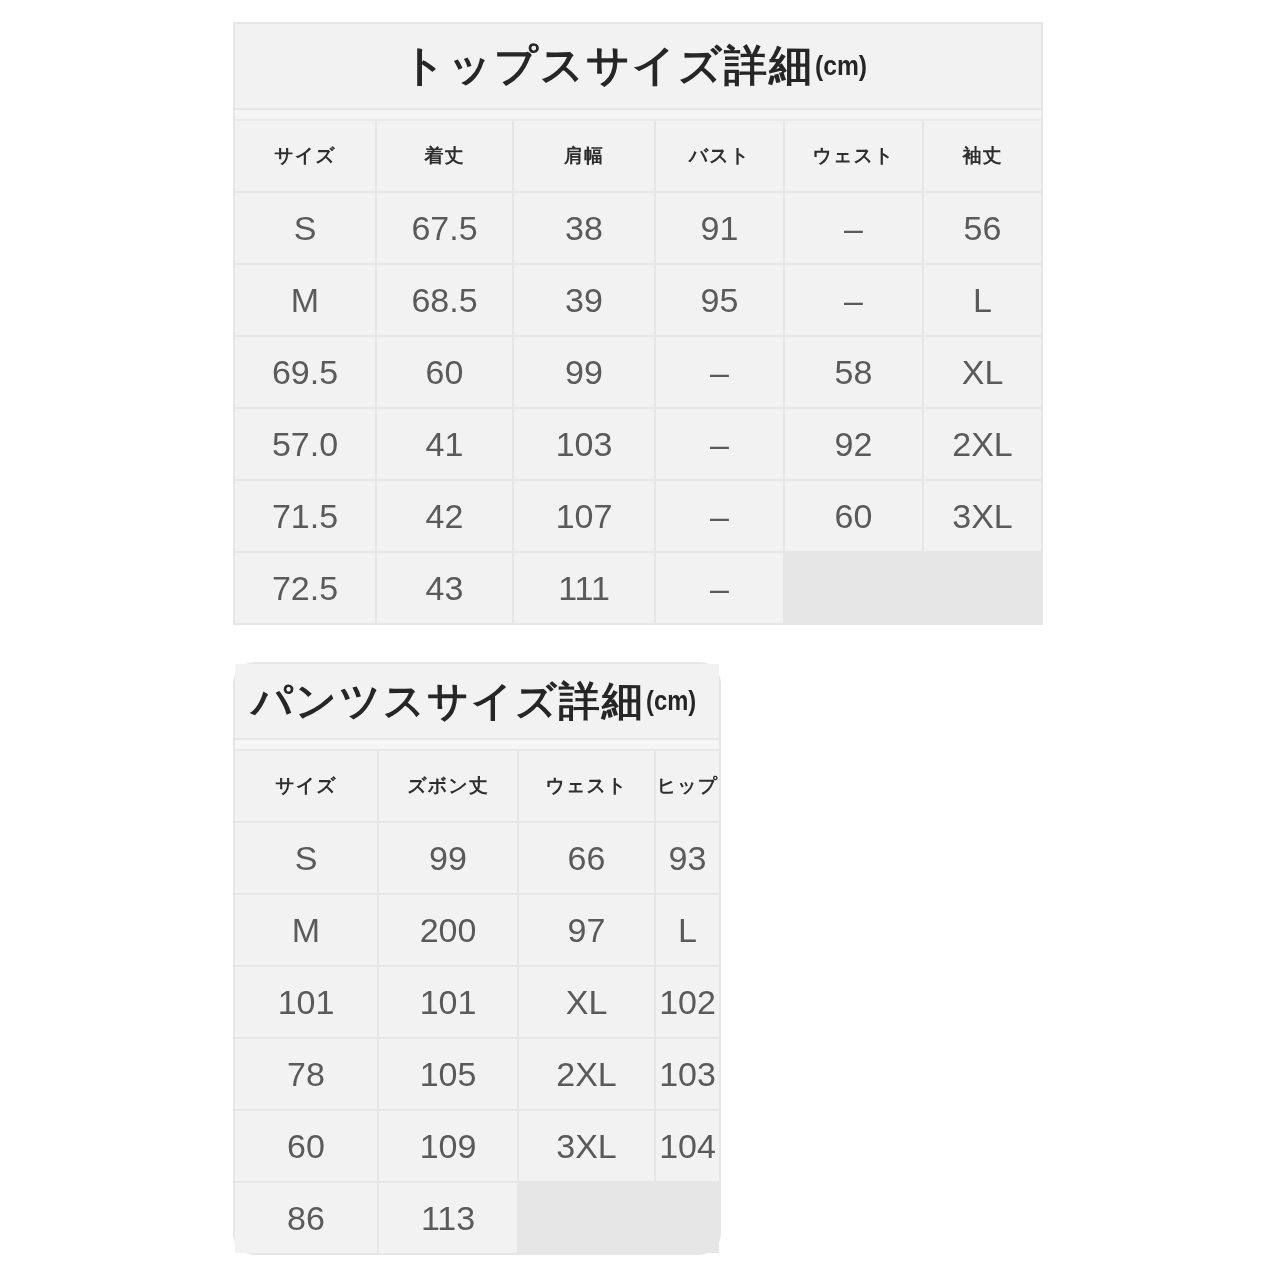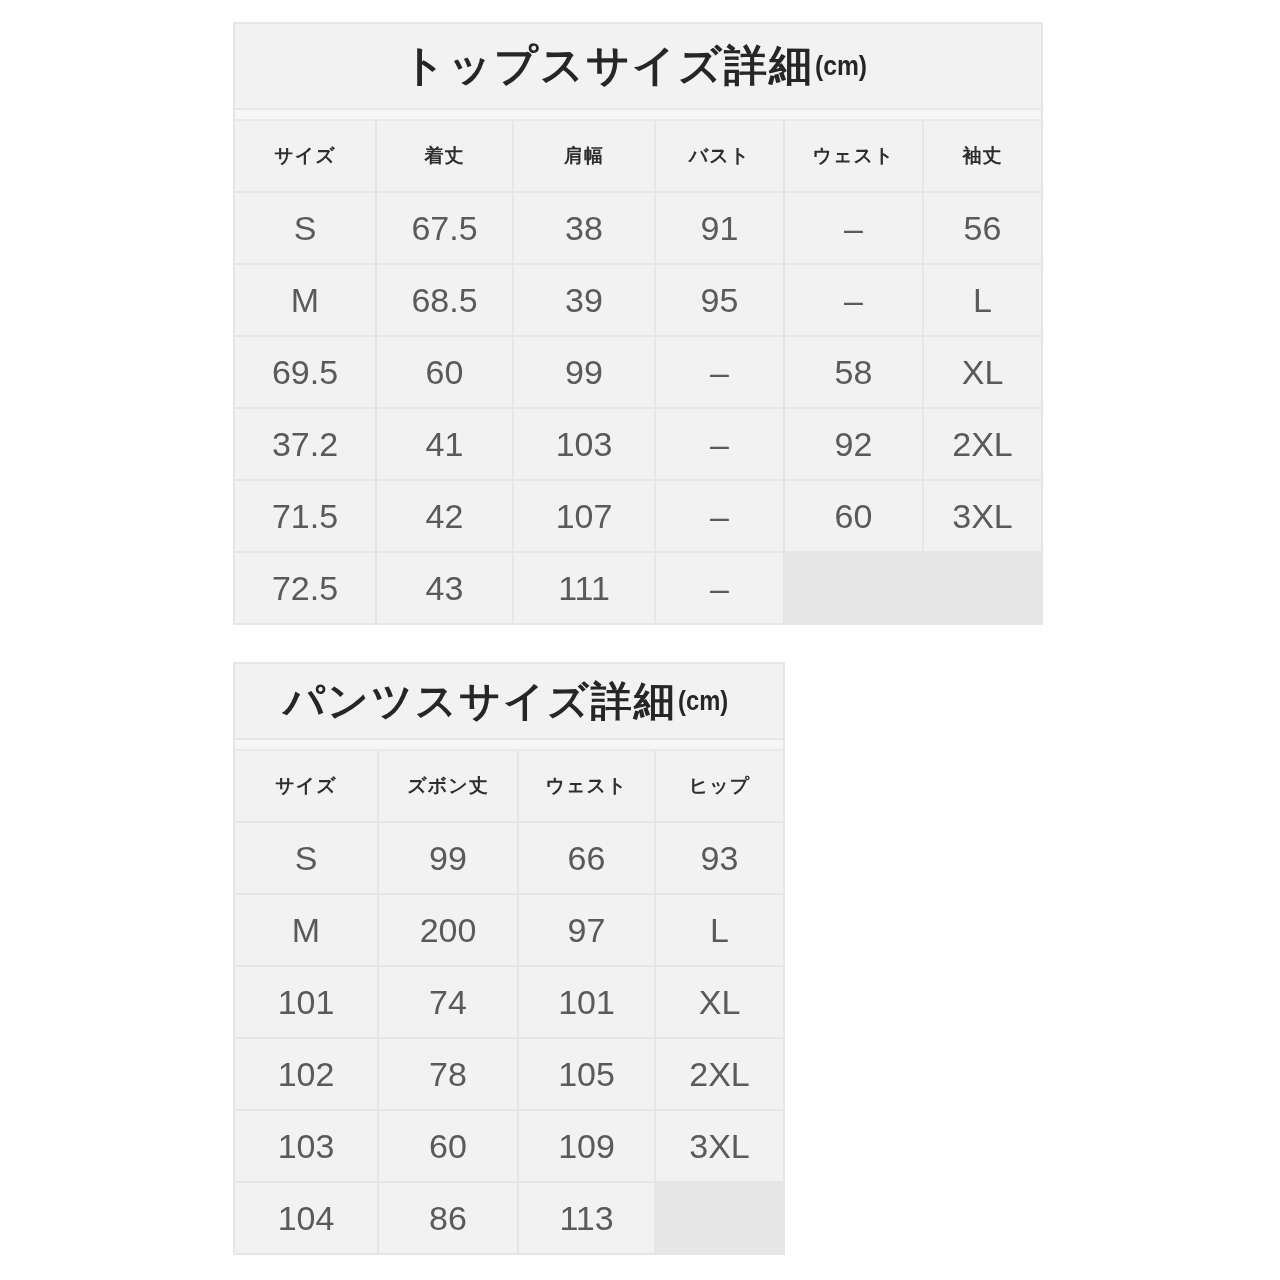--- a/index.html
+++ b/index.html
@@ -15,21 +15,21 @@
     background: #ffffff;
     overflow: hidden;
   }
   .size-table {
     position: absolute;
     background: #f2f2f2;
     border: 2px solid #e6e6e6;
     box-sizing: border-box;
   }
   #tops-table  { left: 233px; top: 22px;  width: 810px; }
-  #pants-table { left: 233px; top: 662px; width: 552px; }
+  #pants-table { left: 233px; top: 662px; width: 488px; border-radius: 22px; }
 
   .title-band {
     display: flex;
     align-items: center;
     justify-content: center;
     background: #f2f2f2;
     border-bottom: 2px solid #e6e6e6;
     color: #262626;
     font-weight: bold;
     letter-spacing: 2px;
@@ -115,21 +115,21 @@
       <div class="cell td">–</div>
 
       <div class="cell td">L</div>
       <div class="cell td">69.5</div>
       <div class="cell td">60</div>
       <div class="cell td">99</div>
       <div class="cell td">–</div>
       <div class="cell td">58</div>
 
       <div class="cell td">XL</div>
-      <div class="cell td">37.2</div>
+      <div class="cell td">57.0</div>
       <div class="cell td">41</div>
       <div class="cell td">103</div>
       <div class="cell td">–</div>
       <div class="cell td">92</div>
 
       <div class="cell td">2XL</div>
       <div class="cell td">71.5</div>
       <div class="cell td">42</div>
       <div class="cell td">107</div>
       <div class="cell td">–</div>
@@ -159,21 +159,20 @@
       <div class="cell td">99</div>
       <div class="cell td">66</div>
       <div class="cell td">93</div>
 
       <div class="cell td">M</div>
       <div class="cell td">200</div>
       <div class="cell td">97</div>
 
       <div class="cell td">L</div>
       <div class="cell td">101</div>
-      <div class="cell td">74</div>
       <div class="cell td">101</div>
 
       <div class="cell td">XL</div>
       <div class="cell td">102</div>
       <div class="cell td">78</div>
       <div class="cell td">105</div>
 
       <div class="cell td">2XL</div>
       <div class="cell td">103</div>
       <div class="cell td">60</div>

